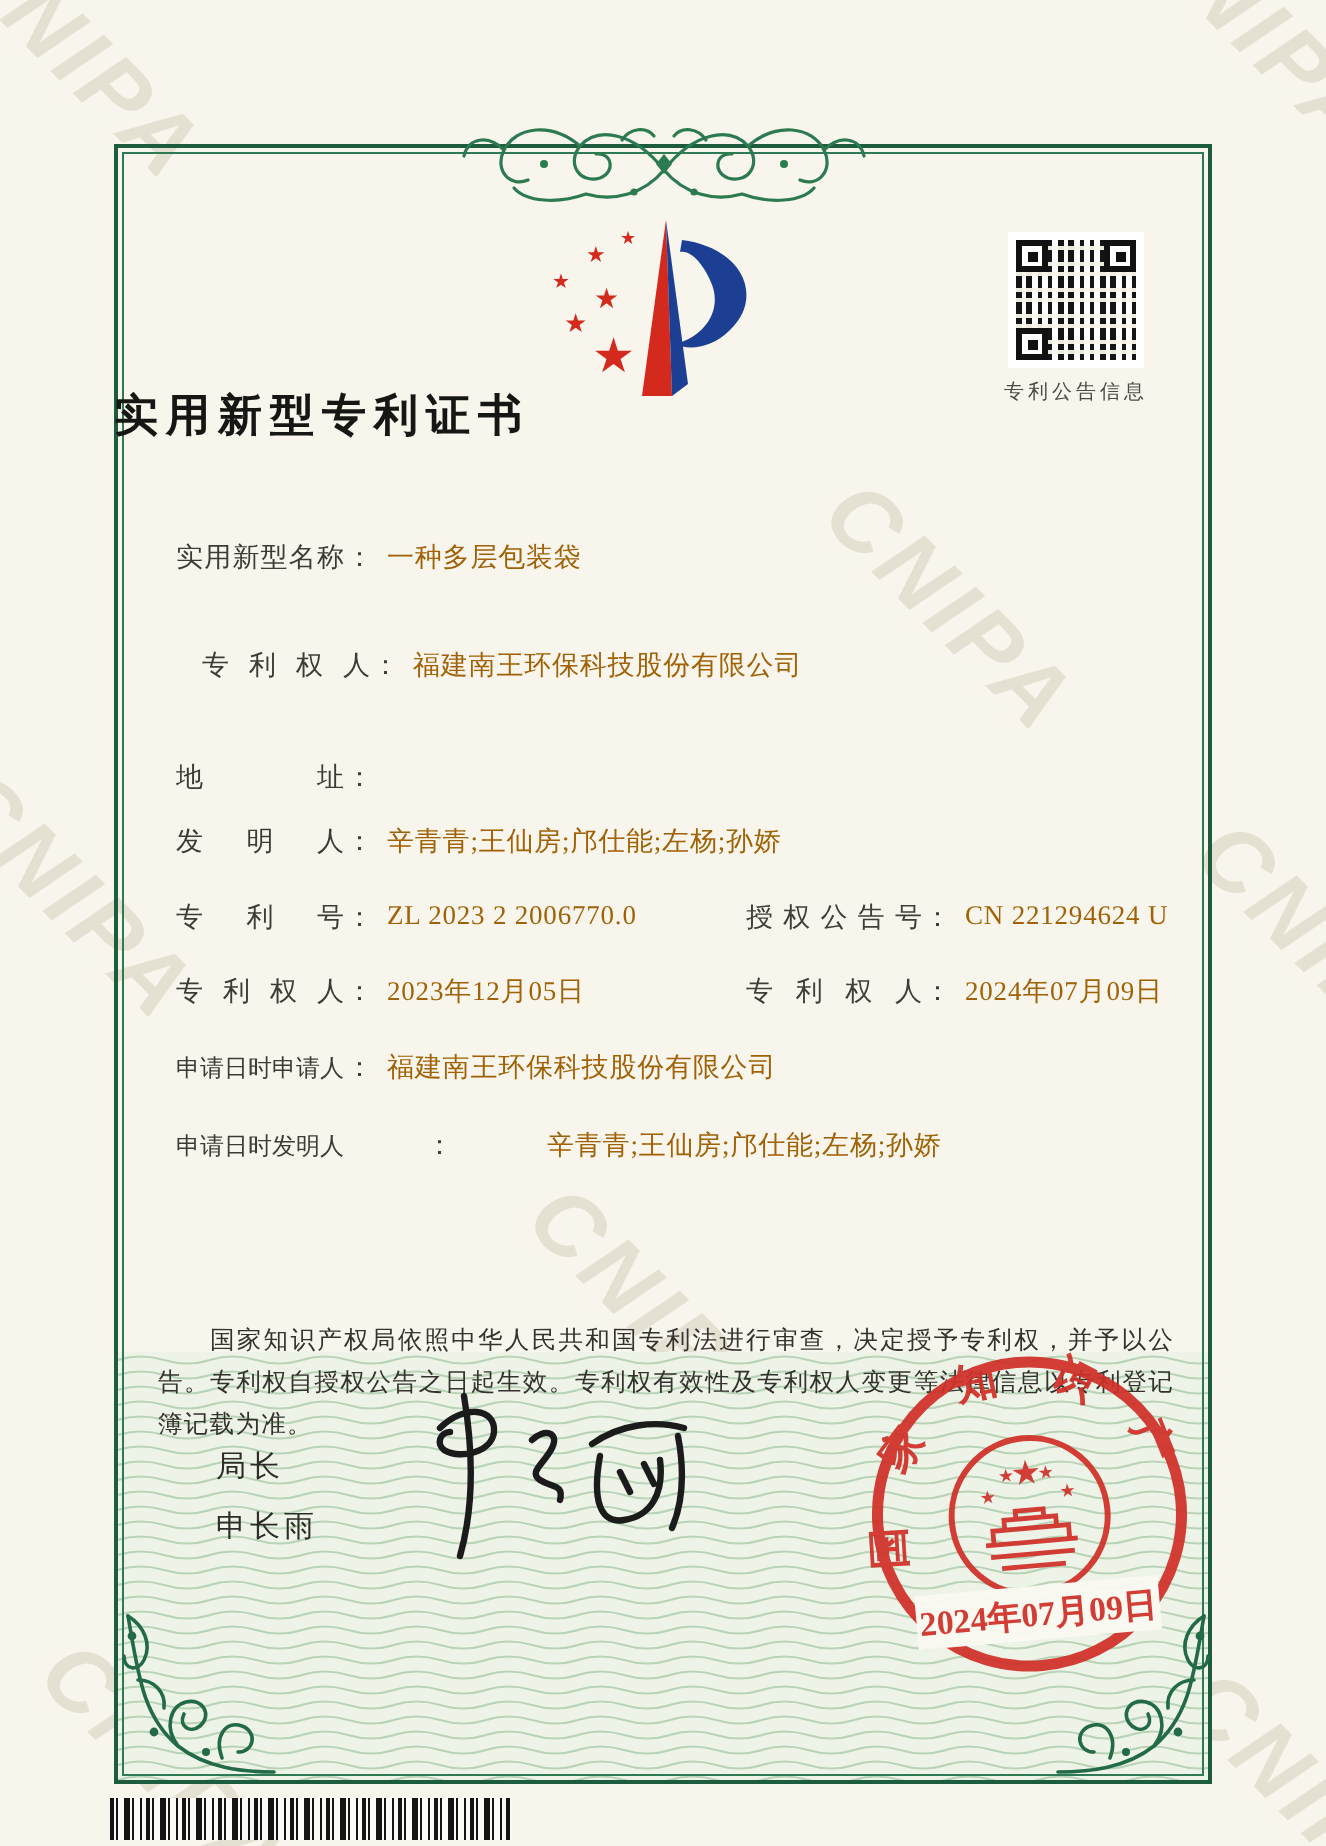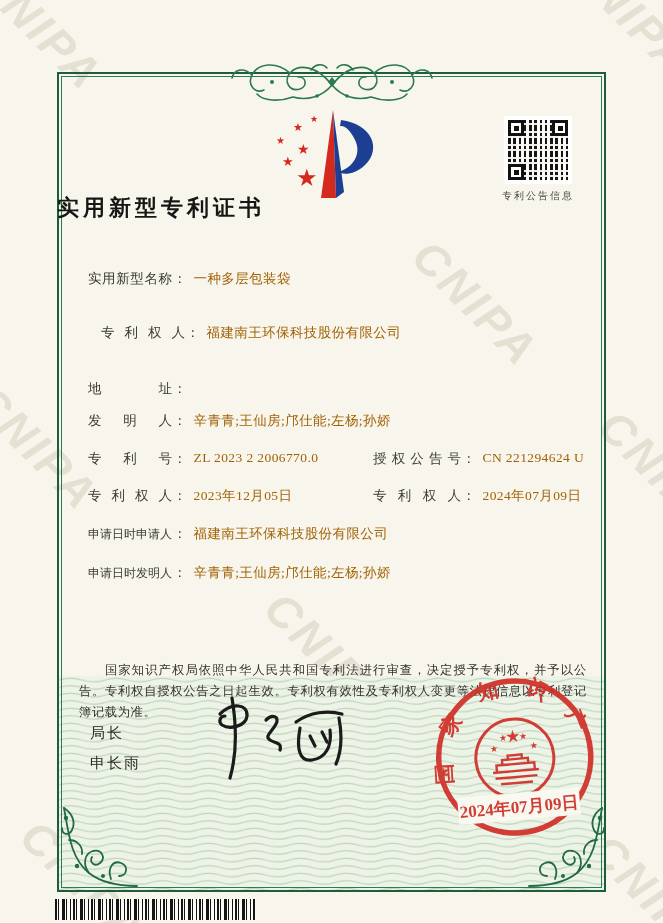--- a/index.html
+++ b/index.html
@@ -73,21 +73,21 @@
   .rlbl { display:inline-block; width:88px; text-align:justify; text-align-last:justify; flex:none; }
   
   .decl {
     position:absolute; left:79px; top:660px; width:508px; z-index:5;
     font-size:12.3px; line-height:21px; letter-spacing:0.6px;
     text-align:justify; text-indent:26px; color:#33322d;
   }
   
   .signer { position:absolute; left:90px; top:724px; z-index:6; font-size:15px; letter-spacing:2px; color:#2c2b27;
             font-family:"Liberation Sans","DejaVu Sans",sans-serif; }
-  .signer div { margin-bottom:11px; }
+  .signer div { margin-bottom:11px;margin-left:18px; }
   .signature { position:absolute; left:192px; top:692px; z-index:6; }
   .seal { position:absolute; left:428px; top:676px; z-index:7; }
   .footer { position:absolute; left:57px; top:843px; width:549px; z-index:6; text-align:center; font-size:12px; letter-spacing:1px; color:#3a3934; }
   .barcode {
     position:absolute; left:55px; top:899px; width:201px; height:21px; z-index:5;
     background:repeating-linear-gradient(90deg,
       #141414 0 2px, #fbfaf4 2px 3px, #141414 3px 4px, #fbfaf4 4px 7px,
       #141414 7px 10px, #fbfaf4 10px 11px, #141414 11px 12px, #fbfaf4 12px 15px,
       #141414 15px 16px, #fbfaf4 16px 18px);
   }
@@ -222,21 +222,21 @@
       <span class="rlbl">专利权人</span>
       <span class="colon">：</span>
       <span class="val">2024年07月09日</span>
     </span>
   </div>
   <div class="row" style="top:525px;">
     <span class="lbl small">申请日时申请人</span>
     <span class="colon">：</span>
     <span class="val">福建南王环保科技股份有限公司</span>
   </div>
-  <div class="row" style="top:564px;">
+  <div class="row" style="top:564px;gap:40px;">
     <span class="lbl small">申请日时发明人</span>
     <span class="colon">：</span>
     <span class="val">辛青青;王仙房;邝仕能;左杨;孙娇</span>
   </div>
 
   <div class="decl">国家知识产权局依照中华人民共和国专利法进行审查，决定授予专利权，并予以公告。专利权自授权公告之日起生效。专利权有效性及专利权人变更等法律信息以专利登记簿记载为准。</div>
 
   <div class="signer">
     <div>局长</div>
     <div>申长雨</div>

